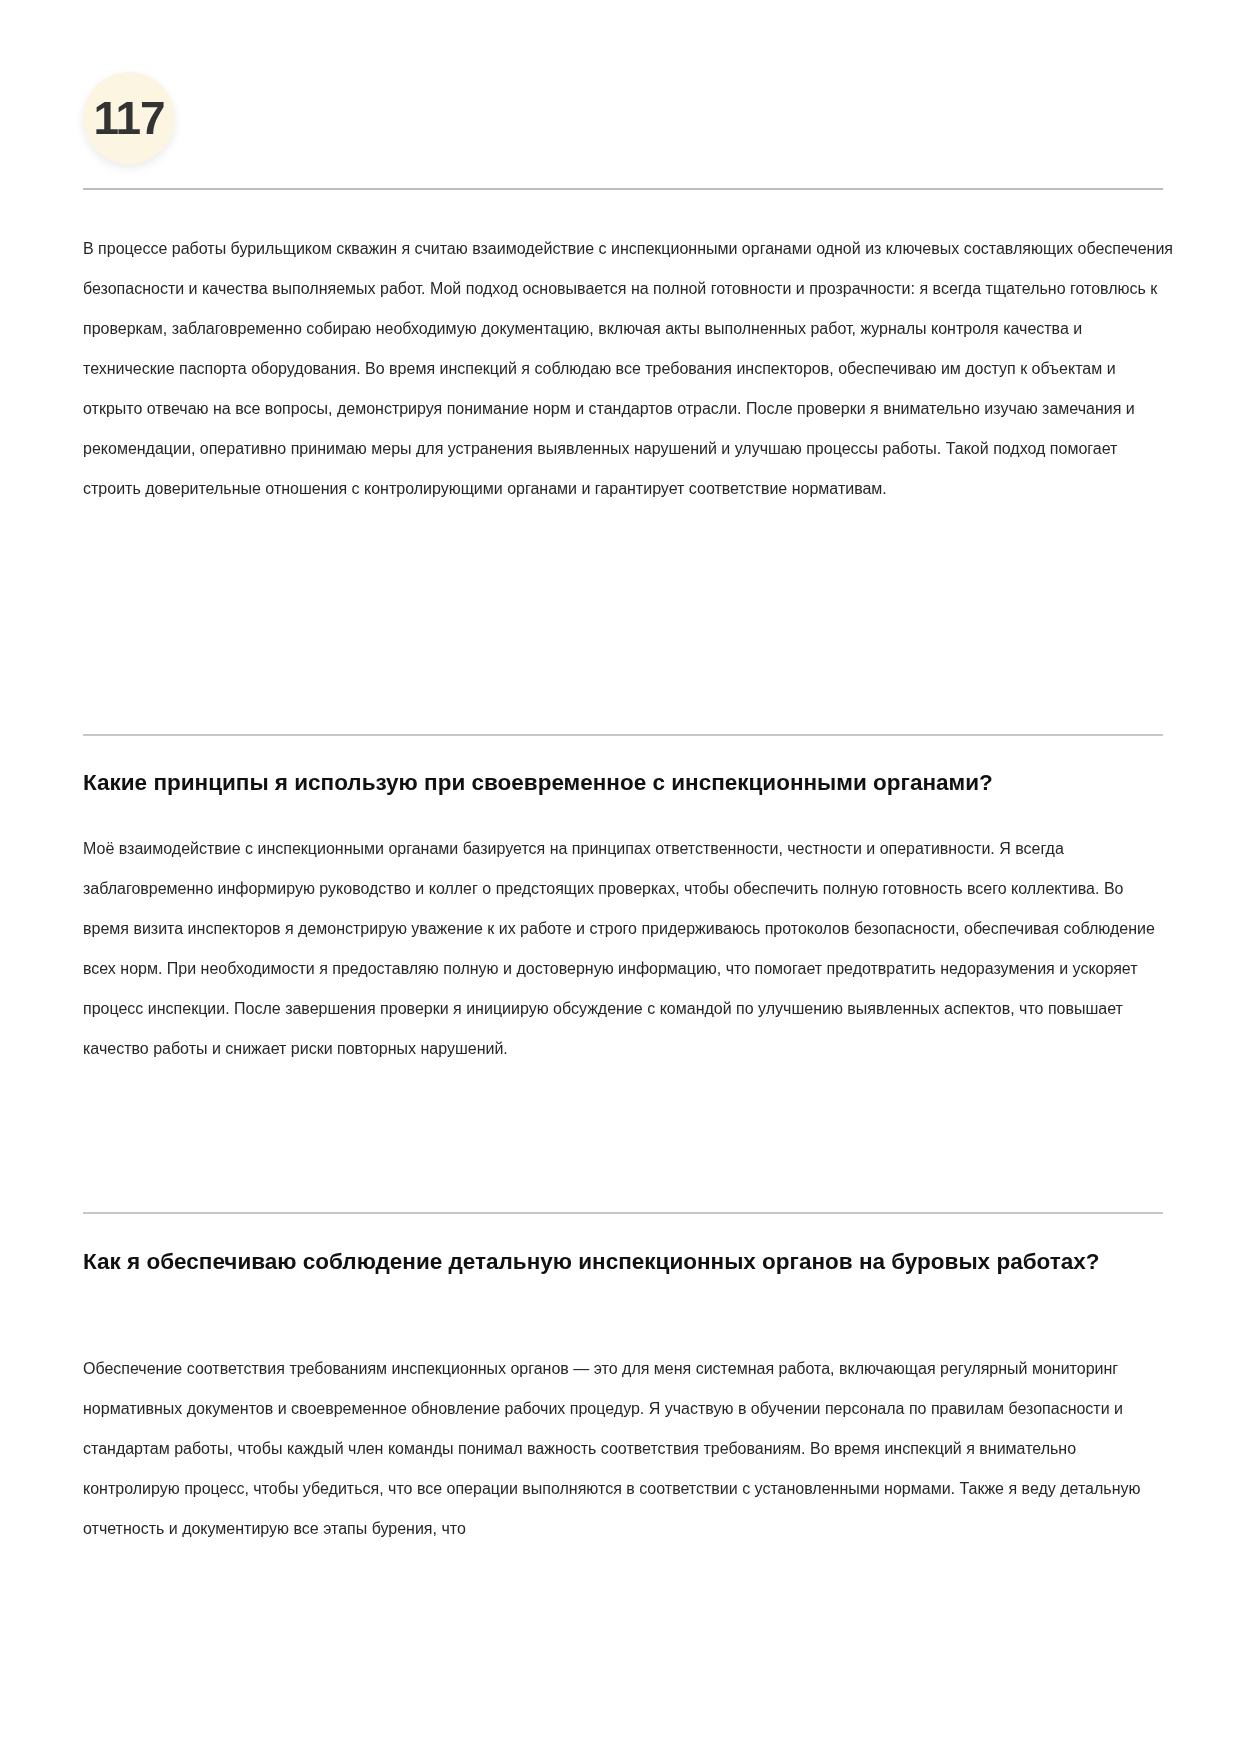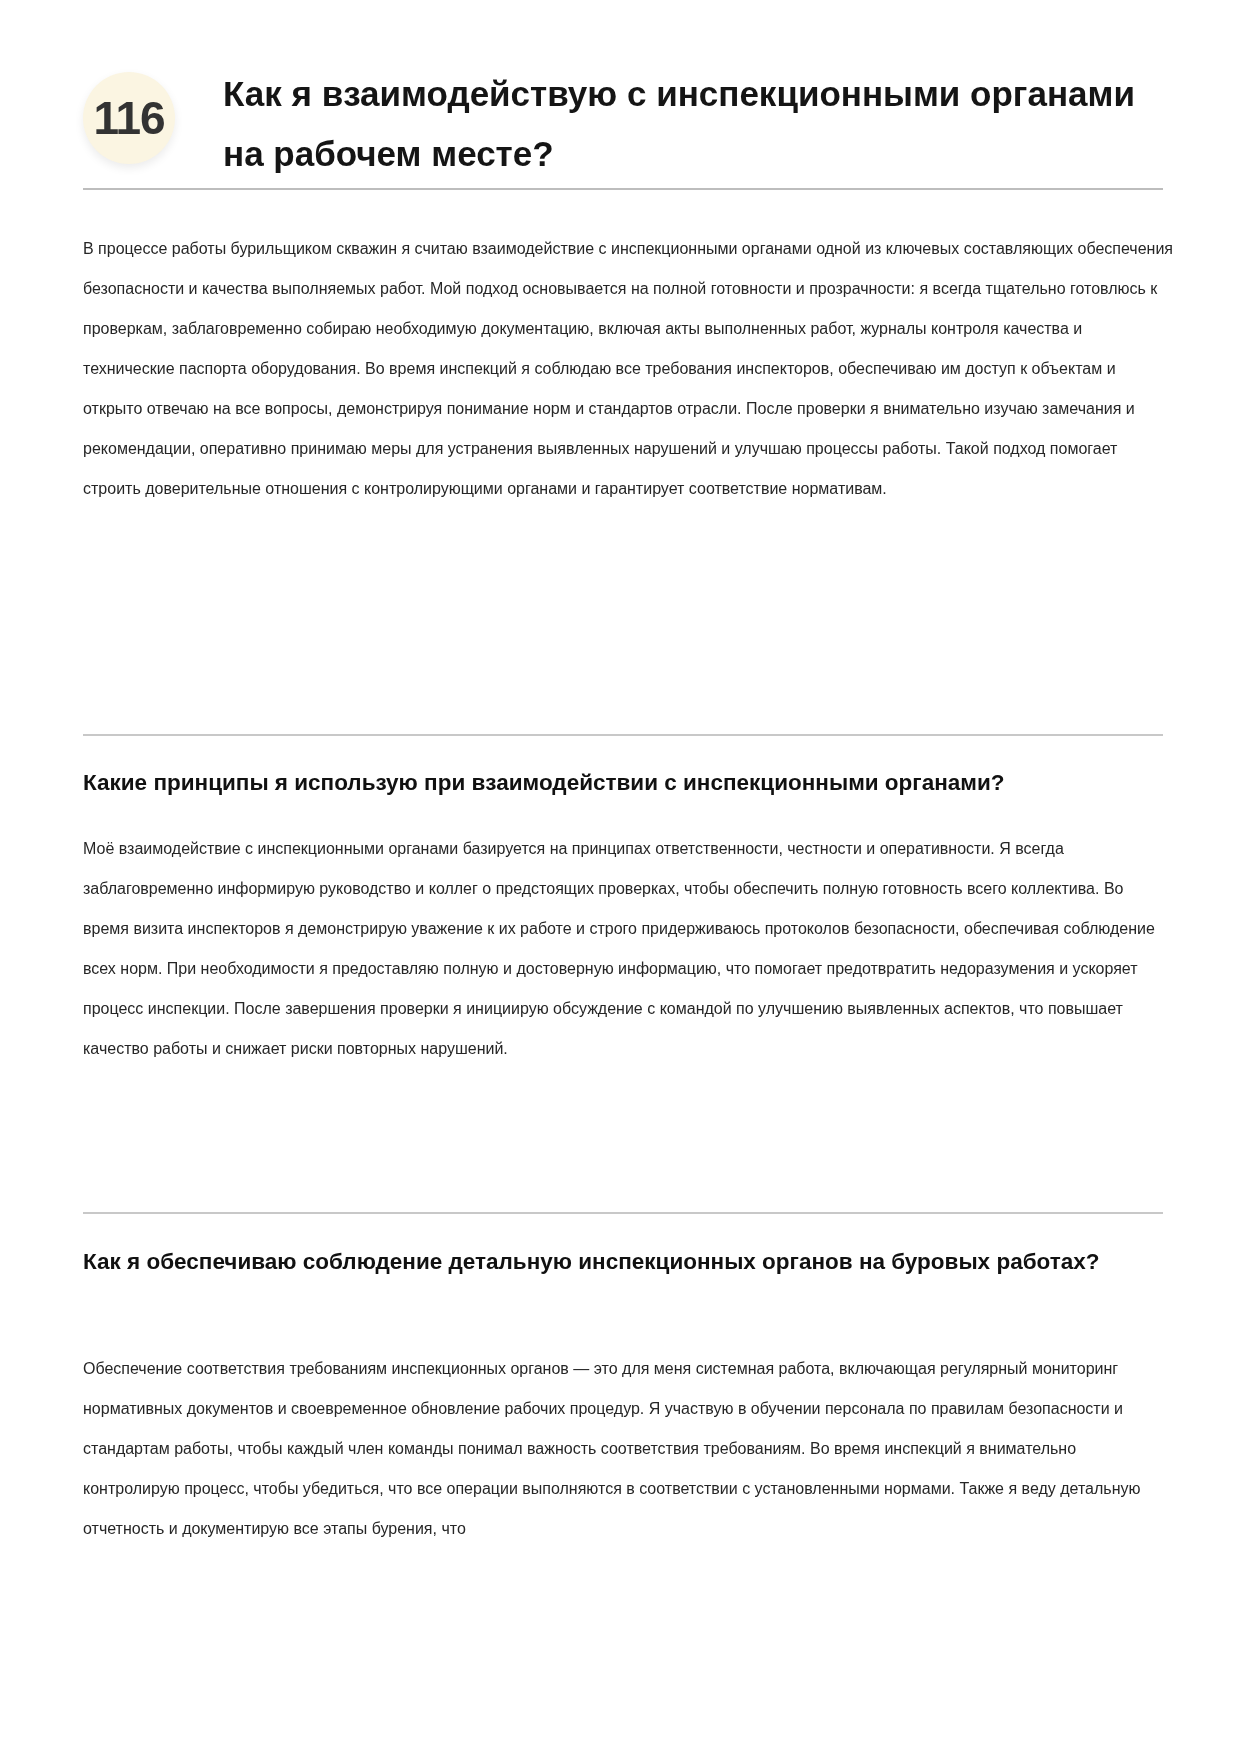--- a/index.html
+++ b/index.html
@@ -16,29 +16,28 @@
   .rule.thin { height:2px; background:#c8c8c8; }
   .para { position:absolute; left:83px; width:1090px; margin:0;
           font-size:16px; line-height:40px; color:#262626; }
   .subhead { position:absolute; left:83px; width:1090px; margin:0;
              font-size:22.5px; font-weight:bold; line-height:40px; color:#111; }
 </style>
 </head>
 <body>
 
 <div class="header">
-  <div class="badge">116</div>
-  <h1 class="title">Как я взаимодействую с инспекционными органами на рабочем месте?</h1>
+  <div class="badge">117</div>
 </div>
 
 <div class="rule" style="top:188px;"></div>
 
 <p class="para" style="top:229px;">В процессе работы бурильщиком скважин я считаю взаимодействие с инспекционными органами одной из ключевых составляющих обеспечения безопасности и качества выполняемых работ. Мой подход основывается на полной готовности и прозрачности: я всегда тщательно готовлюсь к проверкам, заблаговременно собираю необходимую документацию, включая акты выполненных работ, журналы контроля качества и технические паспорта оборудования. Во время инспекций я соблюдаю все требования инспекторов, обеспечиваю им доступ к объектам и открыто отвечаю на все вопросы, демонстрируя понимание норм и стандартов отрасли. После проверки я внимательно изучаю замечания и рекомендации, оперативно принимаю меры для устранения выявленных нарушений и улучшаю процессы работы. Такой подход помогает строить доверительные отношения с контролирующими органами и гарантирует соответствие нормативам.</p>
 
 <div class="rule thin" style="top:734px;"></div>
 
-<h2 class="subhead" style="top:763px;">Какие принципы я использую при взаимодействии с инспекционными органами?</h2>
+<h2 class="subhead" style="top:763px;">Какие принципы я использую при своевременное с инспекционными органами?</h2>
 <p class="para" style="top:829px;">Моё взаимодействие с инспекционными органами базируется на принципах ответственности, честности и оперативности. Я всегда заблаговременно информирую руководство и коллег о предстоящих проверках, чтобы обеспечить полную готовность всего коллектива. Во время визита инспекторов я демонстрирую уважение к их работе и строго придерживаюсь протоколов безопасности, обеспечивая соблюдение всех норм. При необходимости я предоставляю полную и достоверную информацию, что помогает предотвратить недоразумения и ускоряет процесс инспекции. После завершения проверки я инициирую обсуждение с командой по улучшению выявленных аспектов, что повышает качество работы и снижает риски повторных нарушений.</p>
 
 <div class="rule thin" style="top:1212px;"></div>
 
 <h2 class="subhead" style="top:1242px;">Как я обеспечиваю соблюдение детальную инспекционных органов на буровых работах?</h2>
 <p class="para" style="top:1349px;">Обеспечение соответствия требованиям инспекционных органов — это для меня системная работа, включающая регулярный мониторинг нормативных документов и своевременное обновление рабочих процедур. Я участвую в обучении персонала по правилам безопасности и стандартам работы, чтобы каждый член команды понимал важность соответствия требованиям. Во время инспекций я внимательно контролирую процесс, чтобы убедиться, что все операции выполняются в соответствии с установленными нормами. Также я веду детальную отчетность и документирую все этапы бурения, что</p>
 
 </body></html>

